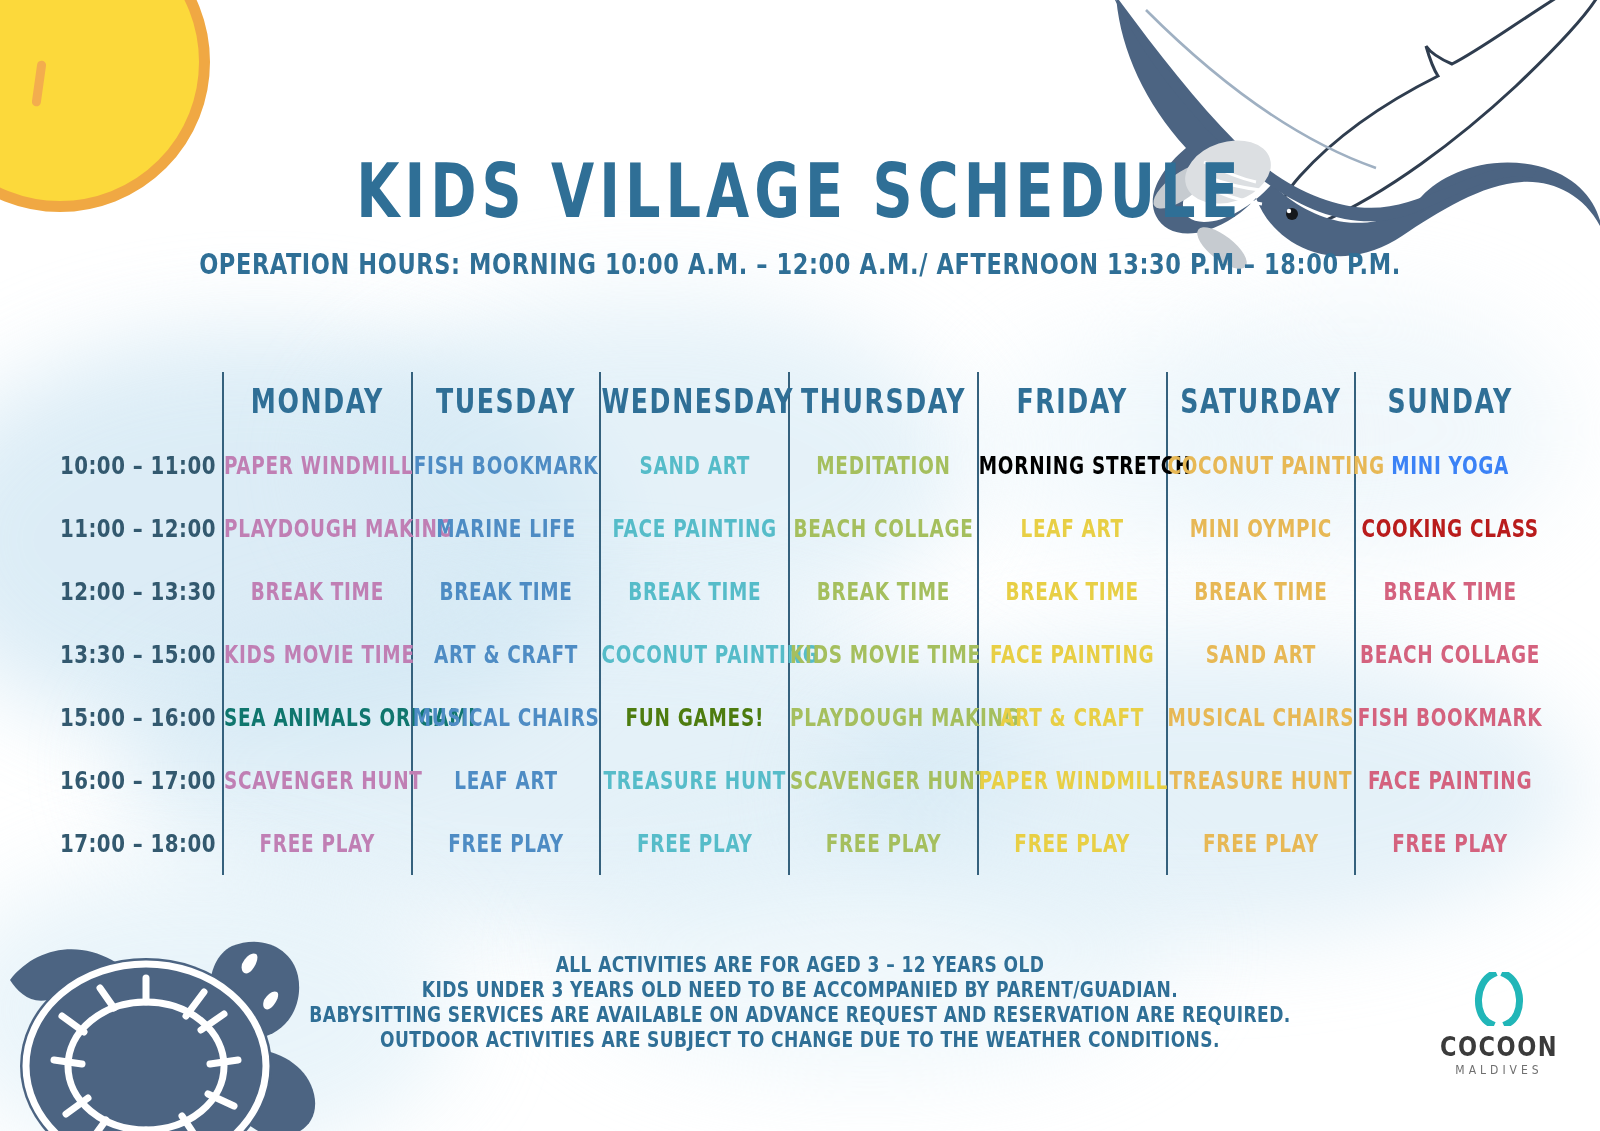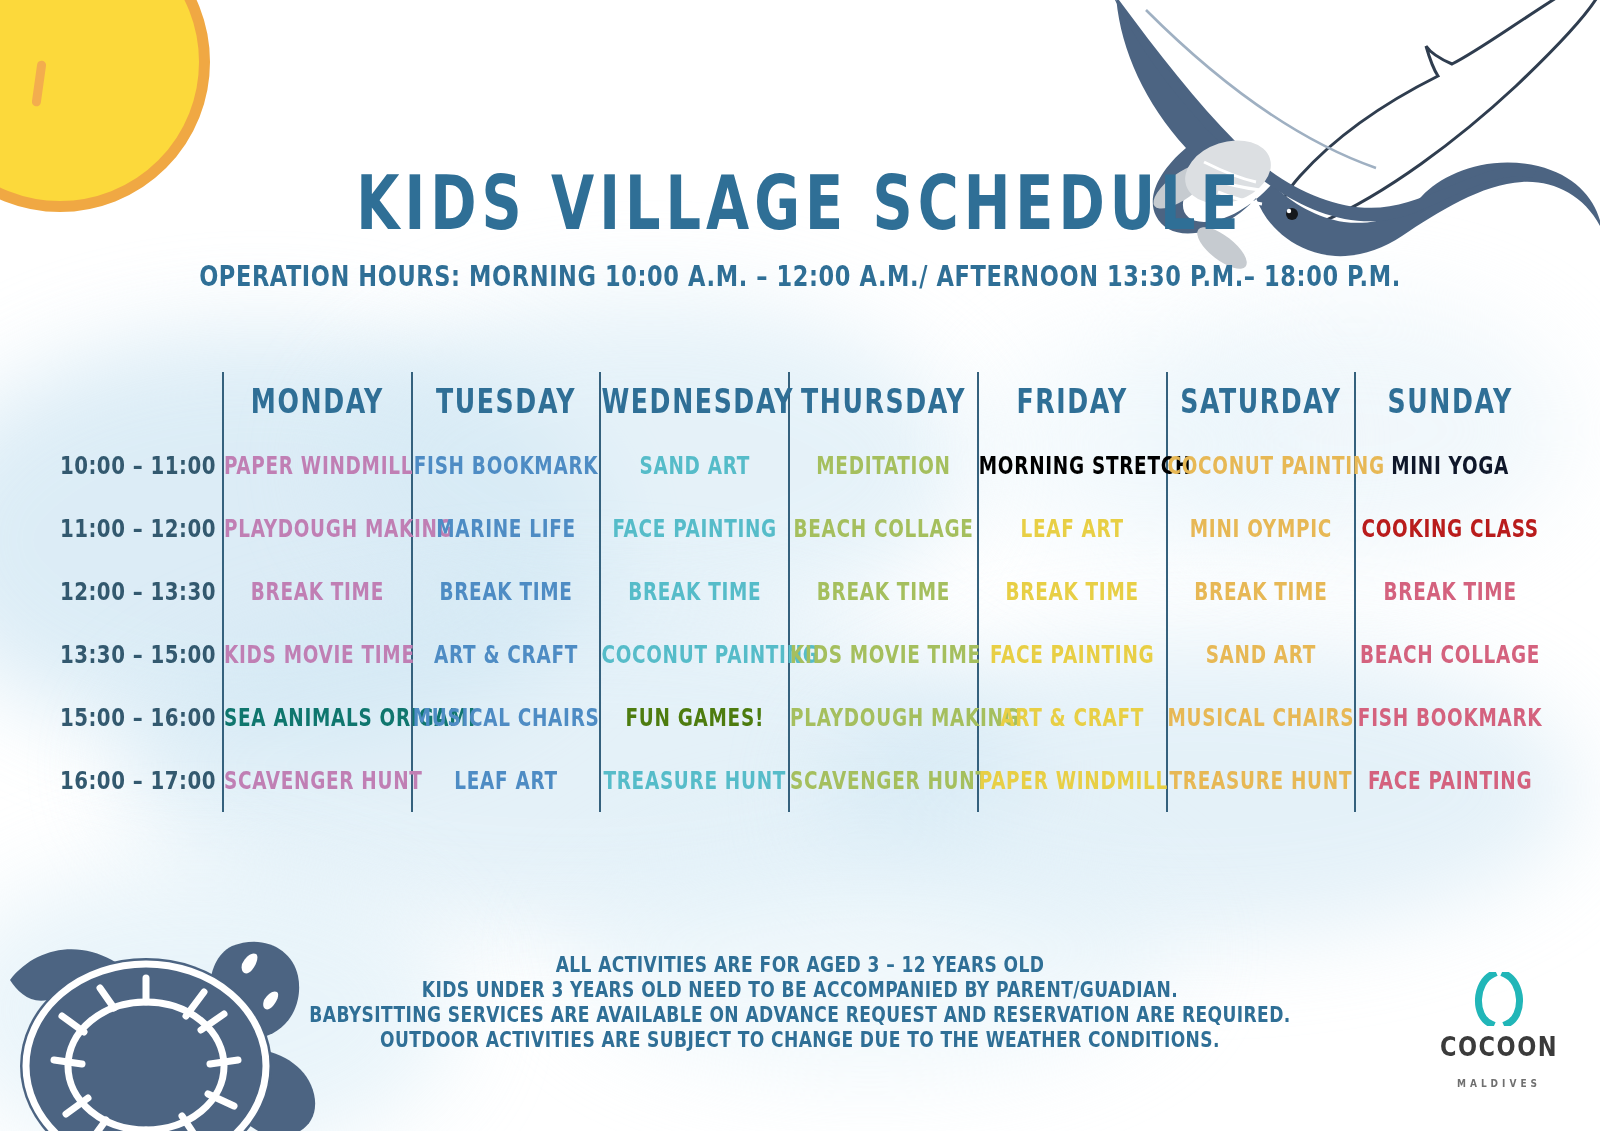--- a/index.html
+++ b/index.html
@@ -29,21 +29,21 @@
   #sun .ray{position:absolute;left:50%;top:50%;width:9px;height:46px;border-radius:6px;
     background:#f3ad4e;transform-origin:50% -128px;}
 
   
   #manta{position:absolute;right:-6px;top:-10px;width:520px;height:290px;}
 
   
   #turtle{position:absolute;left:-4px;bottom:-12px;width:350px;height:235px;}
 
   
-  #header{position:absolute;left:0;top:172px;width:1600px;text-align:center;}
+  #header{position:absolute;left:0;top:160px;width:1600px;text-align:center;}
   #title{
     font-size:62px;letter-spacing:5px;color:#2f6f96;
     font-weight:bold;font-stretch:condensed;line-height:1;
     transform:scaleY(1.22);transform-origin:50% 50%;
   }
   #subtitle{
     margin-top:26px;font-size:25px;letter-spacing:.6px;color:#2f6f96;
     font-weight:bold;transform:scaleY(1.15);transform-origin:50% 0;
   }
 
@@ -74,21 +74,21 @@
     line-height:25px;transform:scaleY(1.12);
   }
 
   
   #logo{position:absolute;left:1424px;top:972px;width:150px;text-align:center;}
   #logo .word{
     margin-top:3px;font-size:25px;letter-spacing:1.5px;color:#3b3b3b;
     font-weight:bold;transform:scaleY(1.05);
   }
   #logo .sub{
-    margin-top:16px;font-size:10px;letter-spacing:4px;color:#6f6f6f;font-weight:bold;
+    margin-top:1px;font-size:12px;letter-spacing:4px;color:#6f6f6f;font-weight:normal;
   }
 </style>
 </head>
 <body>
 
 <div id="poster">
 
   <div class="wash w1"></div>
   <div class="wash w2"></div>
   <div class="wash w3"></div>
@@ -169,21 +169,21 @@
       </thead>
       <tbody id="tbody">
           <tr class="bodyrow">
             <td class="timecell">10:00 – 11:00</td>
             <td class="actcell divider" style="color: rgb(192, 127, 180);"><span>PAPER WINDMILL</span></td>
             <td class="actcell divider" style="color: rgb(78, 140, 196);"><span>FISH BOOKMARK</span></td>
             <td class="actcell divider" style="color: rgb(86, 188, 201);"><span>SAND ART</span></td>
             <td class="actcell divider" style="color: rgb(165, 191, 94);"><span>MEDITATION</span></td>
             <td class="actcell divider" style="color: #000000;"><span>MORNING STRETCH</span></td>
             <td class="actcell divider" style="color: rgb(231, 184, 85);"><span>COCONUT PAINTING</span></td>
-            <td class="actcell divider" style="color: #0f172a;"><span>MINI YOGA</span></td>
+            <td class="actcell divider" style="color: #3b82f6;"><span>MINI YOGA</span></td>
           </tr>
           <tr class="bodyrow">
             <td class="timecell">11:00 – 12:00</td>
             <td class="actcell divider" style="color: rgb(192, 127, 180);"><span>PLAYDOUGH MAKING</span></td>
             <td class="actcell divider" style="color: rgb(78, 140, 196);"><span>MARINE LIFE</span></td>
             <td class="actcell divider" style="color: rgb(86, 188, 201);"><span>FACE PAINTING</span></td>
             <td class="actcell divider" style="color: rgb(165, 191, 94);"><span>BEACH COLLAGE</span></td>
             <td class="actcell divider" style="color: rgb(232, 207, 69);"><span>LEAF ART</span></td>
             <td class="actcell divider" style="color: rgb(231, 184, 85);"><span>MINI OYMPIC</span></td>
             <td class="actcell divider" style="color: #b91c1c;"><span>COOKING CLASS</span></td>
@@ -221,20 +221,30 @@
           <tr class="bodyrow">
             <td class="timecell">16:00 – 17:00</td>
             <td class="actcell divider" style="color: rgb(192, 127, 180);"><span>SCAVENGER HUNT</span></td>
             <td class="actcell divider" style="color: rgb(78, 140, 196);"><span>LEAF ART</span></td>
             <td class="actcell divider" style="color: rgb(86, 188, 201);"><span>TREASURE HUNT</span></td>
             <td class="actcell divider" style="color: rgb(165, 191, 94);"><span>SCAVENGER HUNT</span></td>
             <td class="actcell divider" style="color: rgb(232, 207, 69);"><span>PAPER WINDMILL</span></td>
             <td class="actcell divider" style="color: rgb(231, 184, 85);"><span>TREASURE HUNT</span></td>
             <td class="actcell divider" style="color: rgb(212, 98, 126);"><span>FACE PAINTING</span></td>
           </tr>
+          <tr class="bodyrow">
+            <td class="timecell">17:00 – 18:00</td>
+            <td class="actcell divider" style="color: rgb(192, 127, 180);"><span>FREE PLAY</span></td>
+            <td class="actcell divider" style="color: rgb(78, 140, 196);"><span>FREE PLAY</span></td>
+            <td class="actcell divider" style="color: rgb(86, 188, 201);"><span>FREE PLAY</span></td>
+            <td class="actcell divider" style="color: rgb(165, 191, 94);"><span>FREE PLAY</span></td>
+            <td class="actcell divider" style="color: rgb(232, 207, 69);"><span>FREE PLAY</span></td>
+            <td class="actcell divider" style="color: rgb(231, 184, 85);"><span>FREE PLAY</span></td>
+            <td class="actcell divider" style="color: rgb(212, 98, 126);"><span>FREE PLAY</span></td>
+          </tr>
         </tbody>
     </table>
   </div>
 
   <div id="footer">
     <div>ALL ACTIVITIES ARE FOR AGED 3 – 12 YEARS OLD</div>
     <div>KIDS UNDER 3 YEARS OLD NEED TO BE ACCOMPANIED BY PARENT/GUADIAN.</div>
     <div>BABYSITTING SERVICES ARE AVAILABLE ON ADVANCE REQUEST AND RESERVATION ARE REQUIRED.</div>
     <div>OUTDOOR ACTIVITIES ARE SUBJECT TO CHANGE DUE TO THE WEATHER CONDITIONS.</div>
   </div>

